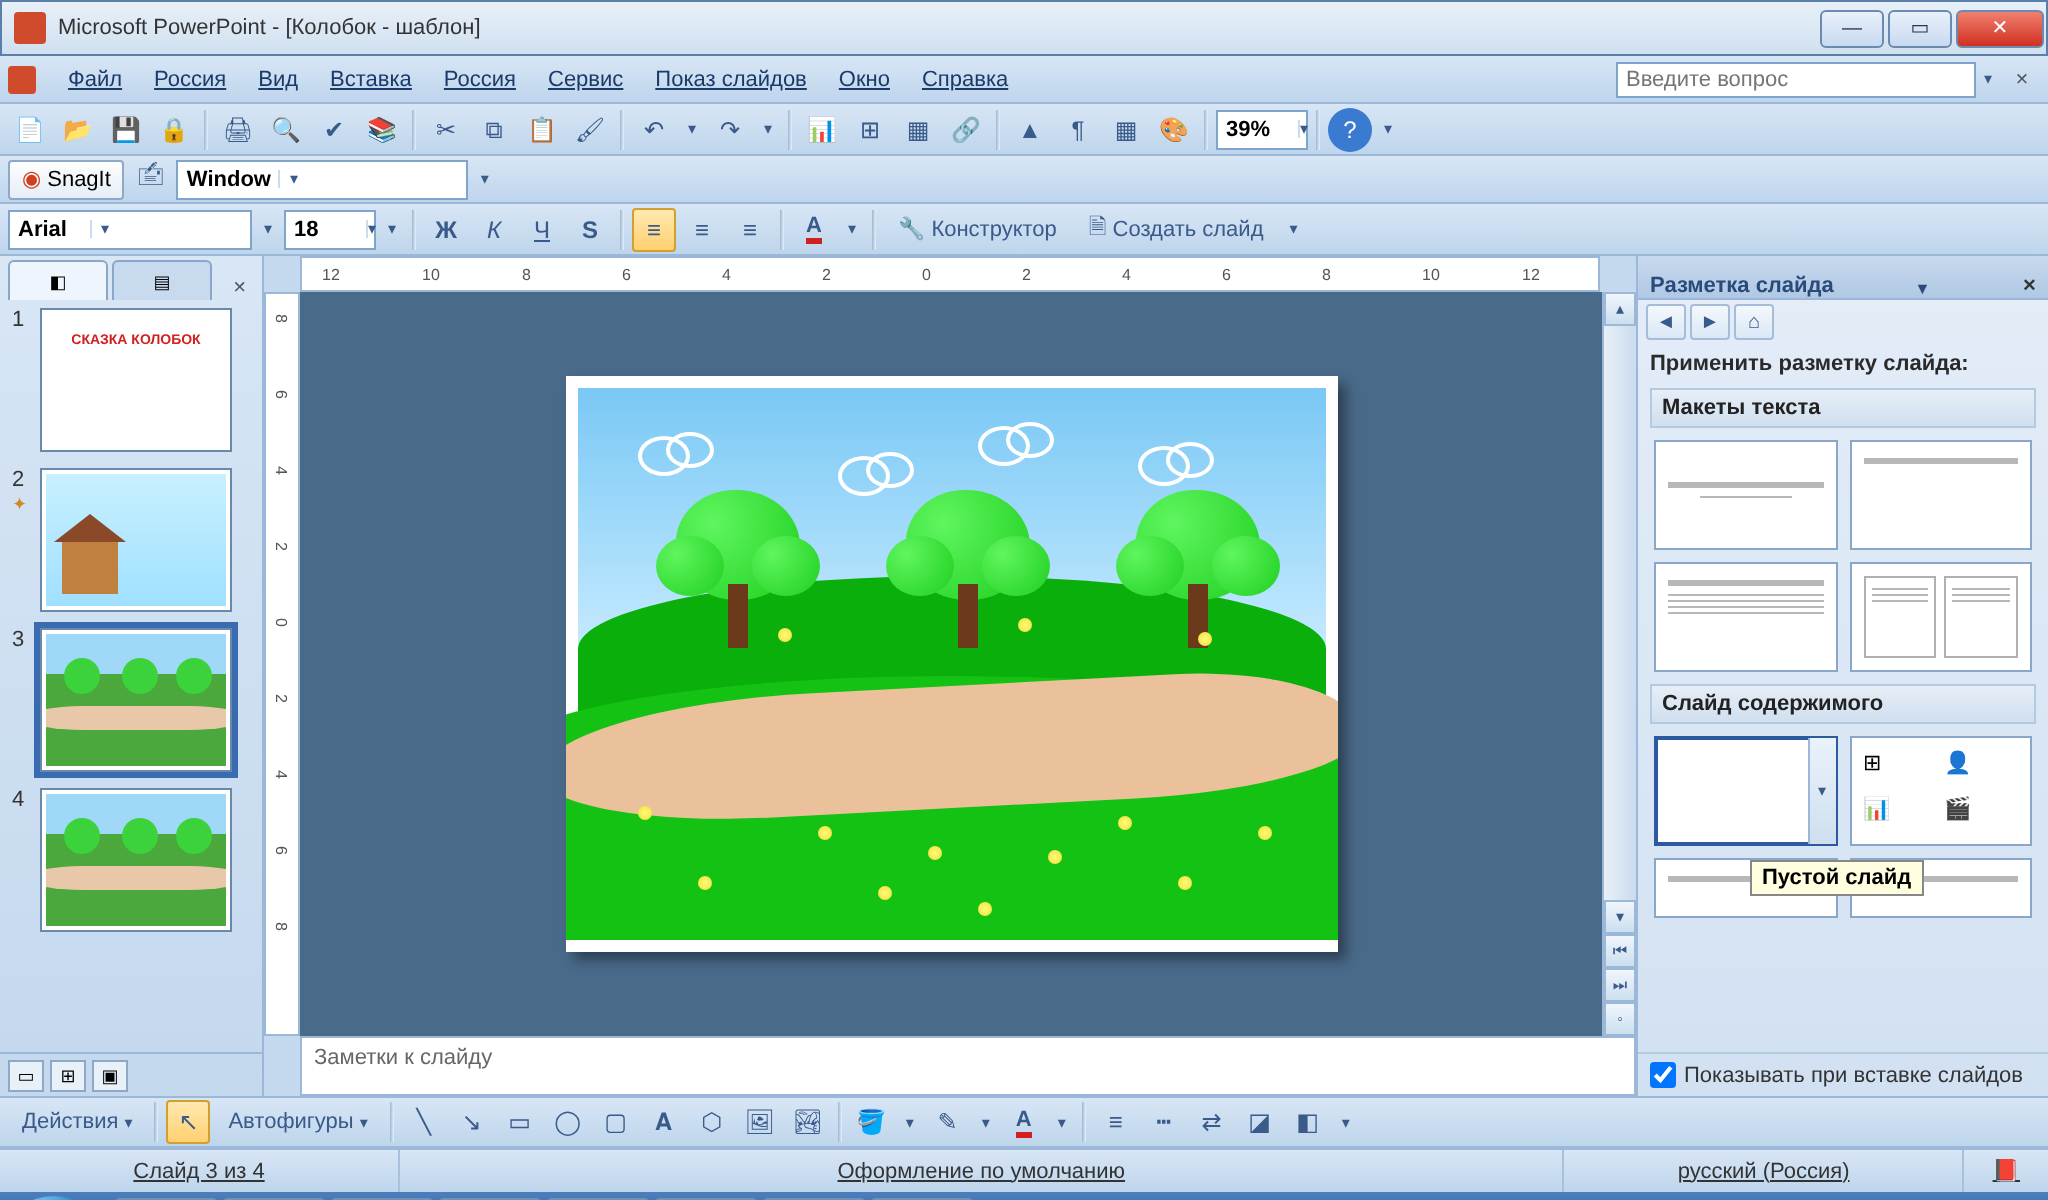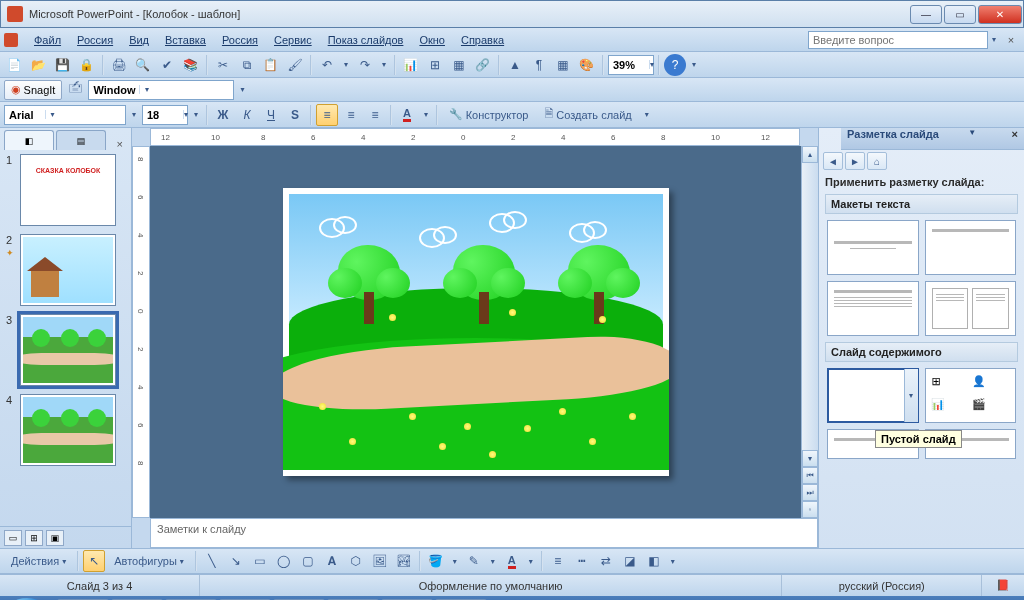--- a/index.html
+++ b/index.html
@@ -87,21 +87,21 @@
 .crown::before, .crown::after { content:''; position: absolute; background: radial-gradient(circle at 30% 30%, #5FF55F, #1FCF1F); border-radius: 50%; }
 .crown::before { width: 34px; height: 30px; left: -10px; bottom: 2px; }
 .crown::after { width: 34px; height: 30px; right: -10px; bottom: 2px; }
 .flower { position: absolute; width: 7px; height: 7px; background: radial-gradient(#FFFA80,#F0E030); border-radius: 50%; }
 .vscroll { width: 17px; background: linear-gradient(90deg,#E8F0F8,#CADCEF); border-left: 1px solid #9BB8D8; position: relative; }
 .vscroll .sbtn { position: absolute; left: 0; right: 0; height: 17px; background: linear-gradient(#F0F6FC,#CBDFEF); border: 1px solid #9BB8D8; display: flex; align-items: center; justify-content: center; font-size: 8px; color: #3A5A8A; }
 .notes { height: 30px; margin: 0 0 0 18px; background: #fff; border: 1px solid #9BB8D8; padding: 4px 6px; color: #666; }
 
 
 .taskpane { width: 206px; background: linear-gradient(#E4EDF8,#D2E1F2); border-left: 1px solid #9BB8D8; display: flex; flex-direction: column; }
-.tp-header { height: 22px; background: linear-gradient(#C8DAEE,#B0C8E4); border-bottom: 1px solid #9BB8D8; display: flex; align-items: flex-start; padding: 0 6px; font-weight: bold; color: #2A4A7A; margin-left: 22px; }
+.tp-header { height: 22px; background: linear-gradient(#C8DAEE,#B0C8E4); border-bottom: 1px solid #9BB8D8; display: flex; align-items: flex-end; padding: 0 6px; font-weight: bold; color: #2A4A7A; }
 .tp-header .tp-x { margin-left: auto; font-size: 11px; color: #333; }
 .tp-nav { height: 22px; display: flex; align-items: center; padding: 0 4px; gap: 2px; }
 .tp-nav-btn { width: 20px; height: 18px; border: 1px solid #A4BEDA; background: linear-gradient(#F4F8FC,#DAE8F6); border-radius: 2px; display: flex; align-items: center; justify-content: center; font-size: 10px; color: #3A5A8A; }
 .tp-apply { padding: 4px 6px; font-weight: bold; color: #2A2A2A; font-size: 11px; }
 .tp-section-title { margin: 2px 6px; padding: 3px 5px; background: linear-gradient(#E6EEF7,#D0DFEF); border: 1px solid #B4CADF; font-weight: bold; font-size: 11px; color: #222; }
 .tp-grid { display: grid; grid-template-columns: 1fr 1fr; gap: 6px; padding: 4px 8px; }
 .layout-thumb { height: 55px; background: #fff; border: 1px solid #8AA6C8; position: relative; padding: 6px; }
 .layout-thumb.sel { border: 2px solid #2C5AA0; }
 .layout-thumb .lt-line { height: 3px; background: #B8B8B8; margin: 2px 0; }
 .layout-thumb .lt-line.thin { height: 1px; }
@@ -110,21 +110,21 @@
 .layout-thumb .drop { position: absolute; right: -1px; top: -1px; bottom: -1px; width: 14px; background: linear-gradient(#EAF2FA,#CFDFF0); border-left: 1px solid #9BB8D8; display: flex; align-items: center; justify-content: center; font-size: 8px; color: #3A5A8A; }
 .tooltip { position: absolute; background: #FFFFE0; border: 1px solid #888; padding: 2px 5px; font-size: 11px; z-index: 10; white-space: nowrap; font-weight: bold; }
 .tp-footer { margin-top: auto; padding: 4px 6px; display: flex; align-items: center; gap: 4px; font-size: 10px; color: #333; border-top: 1px solid #B4CADF; }
 .tp-footer input { margin: 0; }
 
 
 .draw-toolbar { height: 26px; background: linear-gradient(#D8E6F5,#BED5EC); display: flex; align-items: center; padding: 0 4px; gap: 2px; border-top: 1px solid #9BB8D8; border-bottom: 1px solid #9BB8D8; }
 
 
 .statusbar { height: 22px; background: linear-gradient(#D8E6F5,#BED5EC); display: flex; align-items: center; border-top: 1px solid #9BB8D8; font-size: 11px; color: #333; }
-.status-cell { padding: 0 14px; border-right: 1px solid #A8C0DA; height: 100%; display: flex; align-items: center; }
+.status-cell { padding: 0 14px; border-right: 1px solid #A8C0DA; height: 100%; display: flex; align-items: center; text-decoration: underline; }
 
 
 .taskbar { height: 40px; background: linear-gradient(#4B7EBB 0%, #3A6AA8 40%, #2C5A9A 100%); display: flex; align-items: center; padding: 0 4px; }
 .start-orb { width: 46px; height: 36px; background: radial-gradient(circle at 35% 30%, #9FE3FF, #1970C8 60%, #0A4A8A); border-radius: 50%; margin-right: 6px; display: flex; align-items: center; justify-content: center; }
 .task-btn { width: 52px; height: 34px; margin: 0 1px; background: linear-gradient(rgba(255,255,255,0.2),rgba(0,0,0,0.1)); border: 1px solid rgba(255,255,255,0.25); border-radius: 3px; display: flex; align-items: center; justify-content: center; font-size: 18px; }
 </style>
 </head>
 <body>
 
 <div class="titlebar">
@@ -439,20 +439,24 @@
           </div>
         </div>
       <div class="layout-thumb" style="height:30px;overflow:hidden">
           <div class="lt-line"></div>
         </div>
       <div class="layout-thumb" style="height:30px;overflow:hidden">
           <div class="lt-line"></div>
         </div>
       <div class="tooltip" style="left:56px;top:66px">Пустой слайд</div>
     </div>
+    <div class="tp-footer">
+      <input type="checkbox" checked="" style="">
+      <span>Показывать при вставке слайдов</span>
+    </div>
   </div>
 </div>
 
 <div class="draw-toolbar">
   <div class="tb-btn wide">
       <span>Действия</span>
       <span style="font-size:8px">▾</span>
     </div>
   <div class="tb-sep"></div>
   <div class="tb-btn highlight">↖</div>

